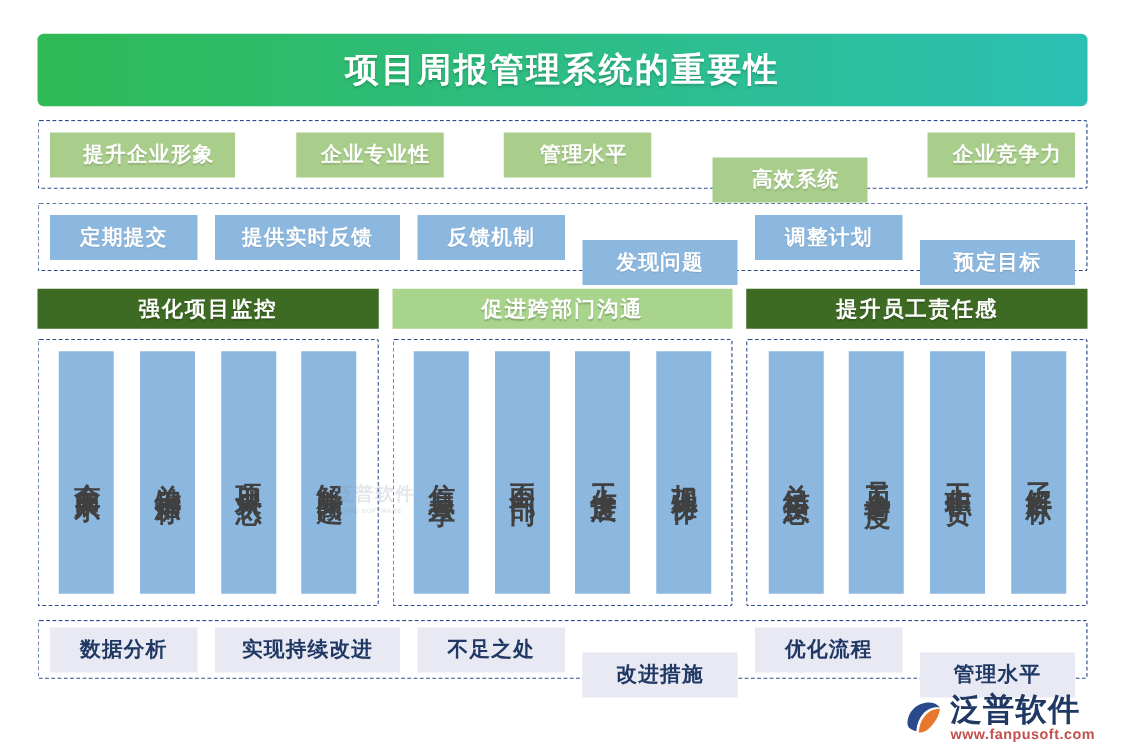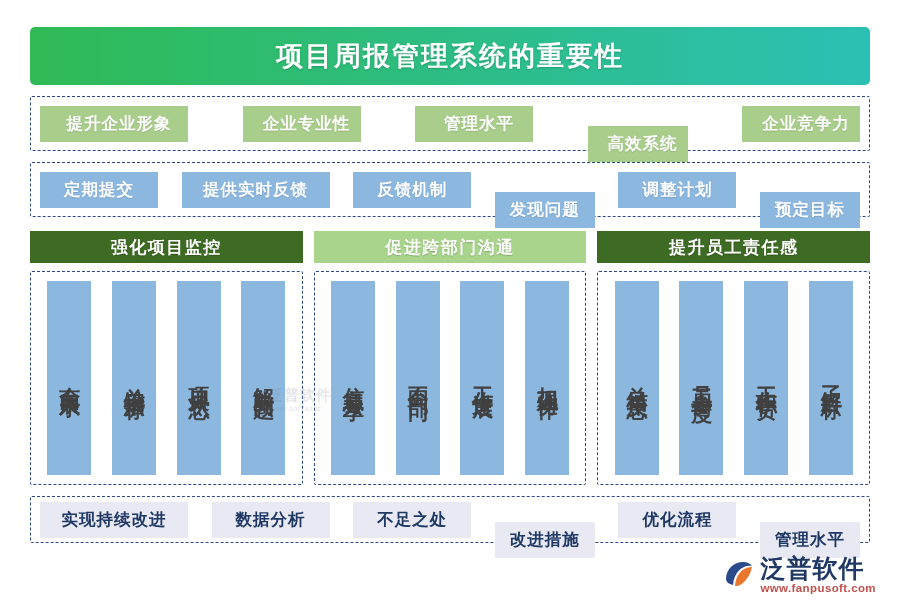--- a/index.html
+++ b/index.html
@@ -66,21 +66,21 @@
     white-space: nowrap;
     padding: 0 14px;
   }
 
   .tag.green  { background: #A9CE8C; color: #ffffff; text-shadow: 0 1px 1px rgba(0,0,0,0.12); padding-left: 24px; }
   .tag.blue   { background: #8CB8E0; color: #ffffff; text-shadow: 0 1px 1px rgba(0,0,0,0.12); }
   .tag.lav    { background: #E8E9F3; color: #1F3864; }
 
   .tag.w6 { width: 148px; }
   .tag.w5 { width: 118px; }
-  .tag.w4 { width: 100px; margin-top: 40px; }
+  .tag.w4 { width: 124px; margin-top: 40px; }
 
   
   .section-headers {
     margin-top: 14px;
     display: flex;
     gap: 11px;
   }
 
   .sec-header {
     flex: 1;
@@ -256,22 +256,22 @@
           <span class="vtext">工作职责</span>
         </div>
       <div class="vbar">
           <span class="vtext">了解目标</span>
         </div>
     </div>
 
   </div>
 
   <div class="dashed-box tag-row bottom-row">
+    <div class="tag lav w5">数据分析</div>
     <div class="tag lav w6">实现持续改进</div>
-    <div class="tag lav w5">数据分析</div>
     <div class="tag lav w5">不足之处</div>
     <div class="tag lav w4">改进措施</div>
     <div class="tag lav w5">优化流程</div>
     <div class="tag lav w4">管理水平</div>
   </div>
 
   <div class="watermark wm-mid">
     <span>泛普软件</span>
     <span class="sub">FANPU SOFTWARE</span>
   </div>

